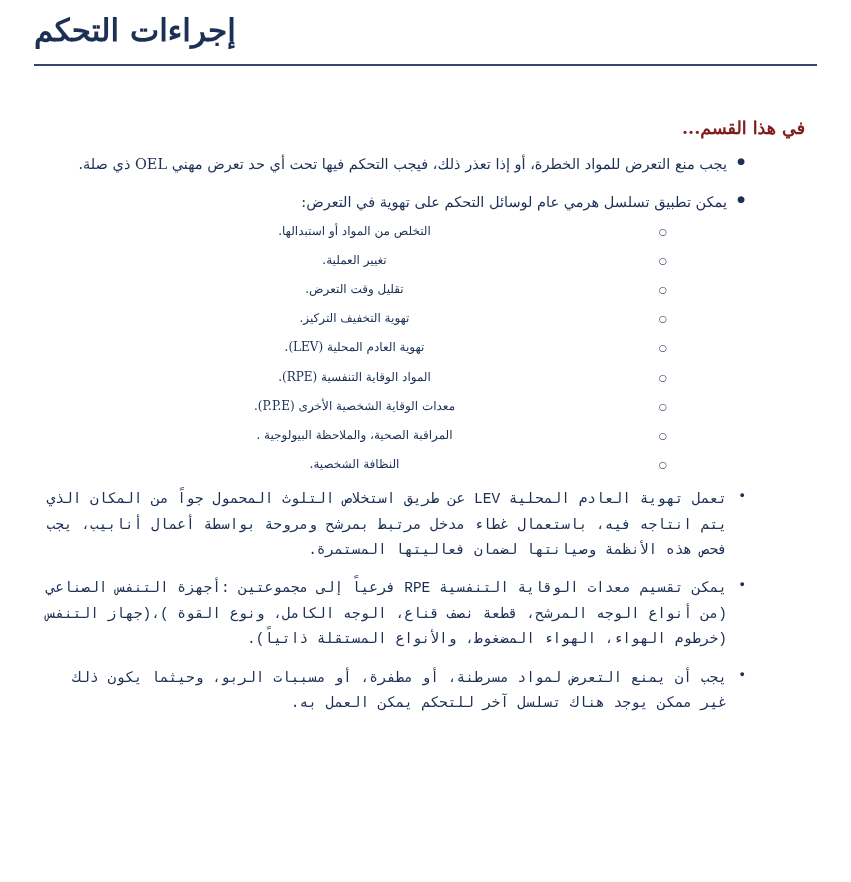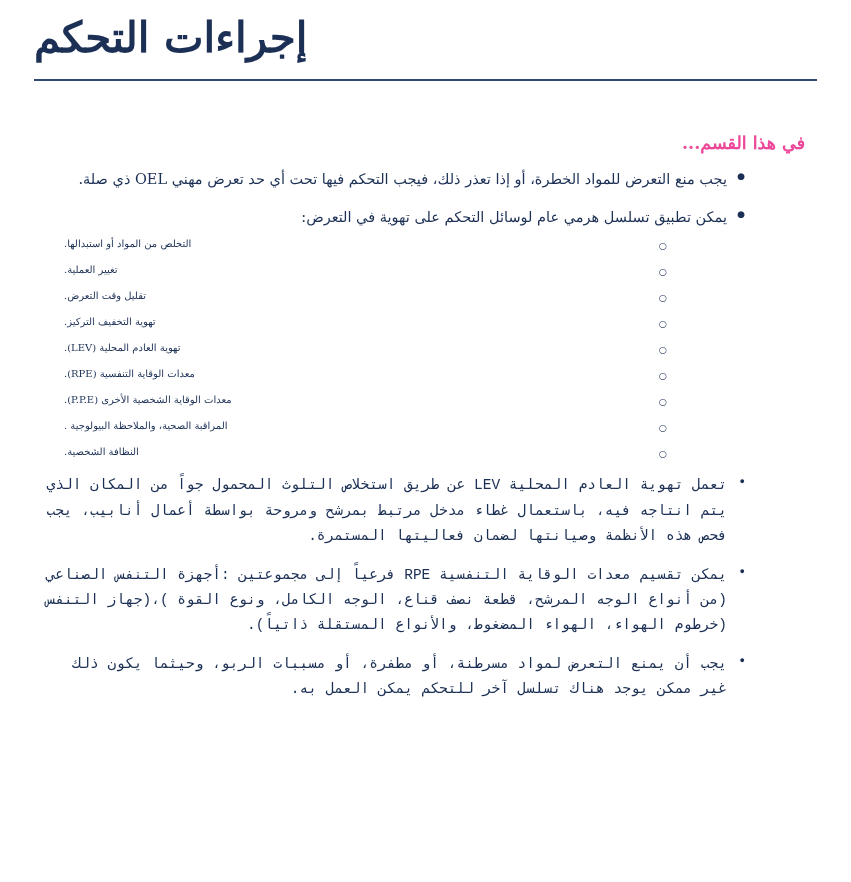--- a/index.html
+++ b/index.html
@@ -17,40 +17,40 @@
   .page {
     position: relative;
     width: 851px;
     height: 882px;
     box-sizing: border-box;
     padding: 0 34px;
   }
   .doc-title {
     text-align: left;
     direction: rtl;
-    font-size: 42px;
+    font-size: 31px;
     font-weight: bold;
     color: #1c3055;
     letter-spacing: 0;
     padding-top: 10px;
     padding-bottom: 6px;
     line-height: 1.35;
   }
   .title-rule {
     border: 0;
     border-top: 2px solid #31496f;
     margin: 6px 0 0 0;
     width: 100%;
   }
   .section-head {
     margin-top: 52px;
     text-align: right;
     font-size: 17.5px;
     font-weight: bold;
-    color: #ec4899;
+    color: #7f1d1d;
     padding-right: 12px;
   }
   ul.level1 {
     list-style: none;
     margin: 14px 0 0 0;
     padding: 0;
   }
   ul.level1 > li {
     position: relative;
     text-align: right;
@@ -69,22 +69,22 @@
     line-height: 1.9;
     color: #1c3055;
   }
   ul.level2 {
     list-style: none;
     margin: 6px 0 0 0;
     padding: 0;
   }
   ul.level2 > li {
     position: relative;
-    text-align: left;
-    font-size: 10px;
+    text-align: center;
+    font-size: 12px;
     line-height: 1.6;
     color: #1c3055;
     margin: 0 60px 10px 0;
     padding-right: 22px;
   }
   ul.level2 > li::before {
     content: "\25CB";
     position: absolute;
     right: 0;
     top: 1px;
@@ -117,21 +117,21 @@
     </li>
 
     <li>
       <span>يمكن تطبيق تسلسل هرمي عام لوسائل التحكم على تهوية في التعرض:</span>
       <ul class="level2">
         <li><span>التخلص من المواد أو استبدالها.</span></li>
         <li><span>تغيير العملية.</span></li>
         <li><span>تقليل وقت التعرض.</span></li>
         <li><span>تهوية التخفيف التركيز.</span></li>
         <li><span>تهوية العادم المحلية  (LEV).</span></li>
-        <li><span>معدات الوقاية التنفسية  (RPE).</span></li>
+        <li><span>المواد الوقاية التنفسية  (RPE).</span></li>
         <li><span>معدات الوقاية الشخصية الأخرى  (P.P.E).</span></li>
         <li><span>المراقبة الصحية، والملاحظة البيولوجية .</span></li>
         <li><span>النظافة الشخصية.</span></li>
       </ul>
     </li>
 
     <li class="bullet-wide spaced">
       <span>تعمل تهوية العادم المحلية LEV عن طريق استخلاص التلوث المحمول جواً من المكان الذي يتم انتاجه فيه، باستعمال غطاء مدخل مرتبط بمرشح ومروحة بواسطة أعمال أنابيب، يجب فحص هذه الأنظمة وصيانتها لضمان فعاليتها المستمرة.</span>
     </li>
 

